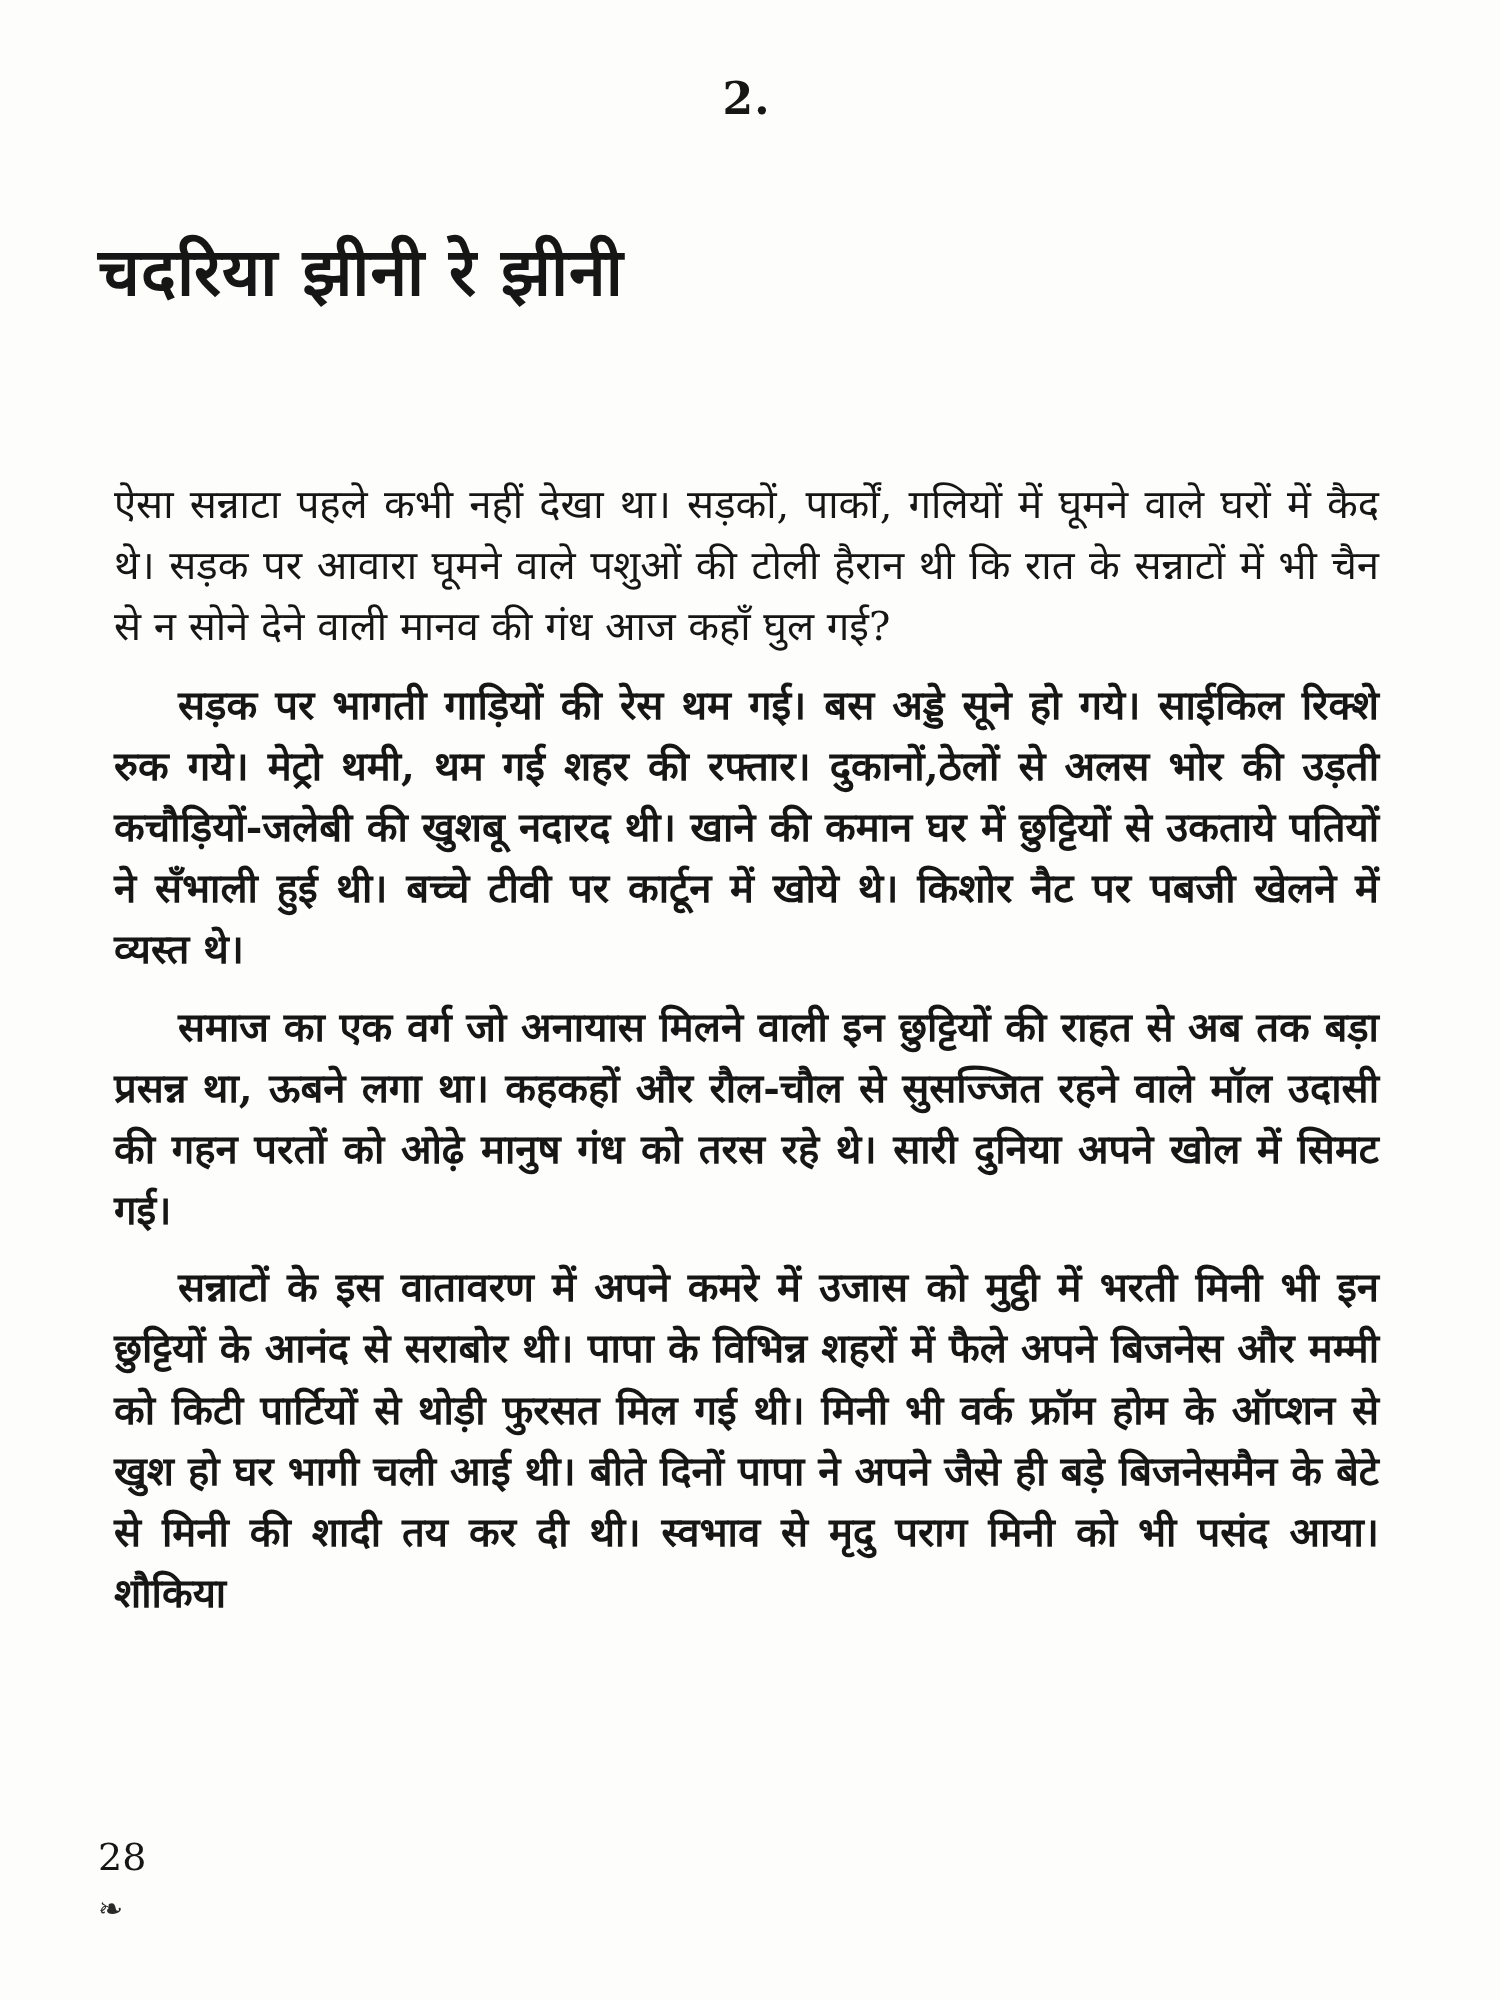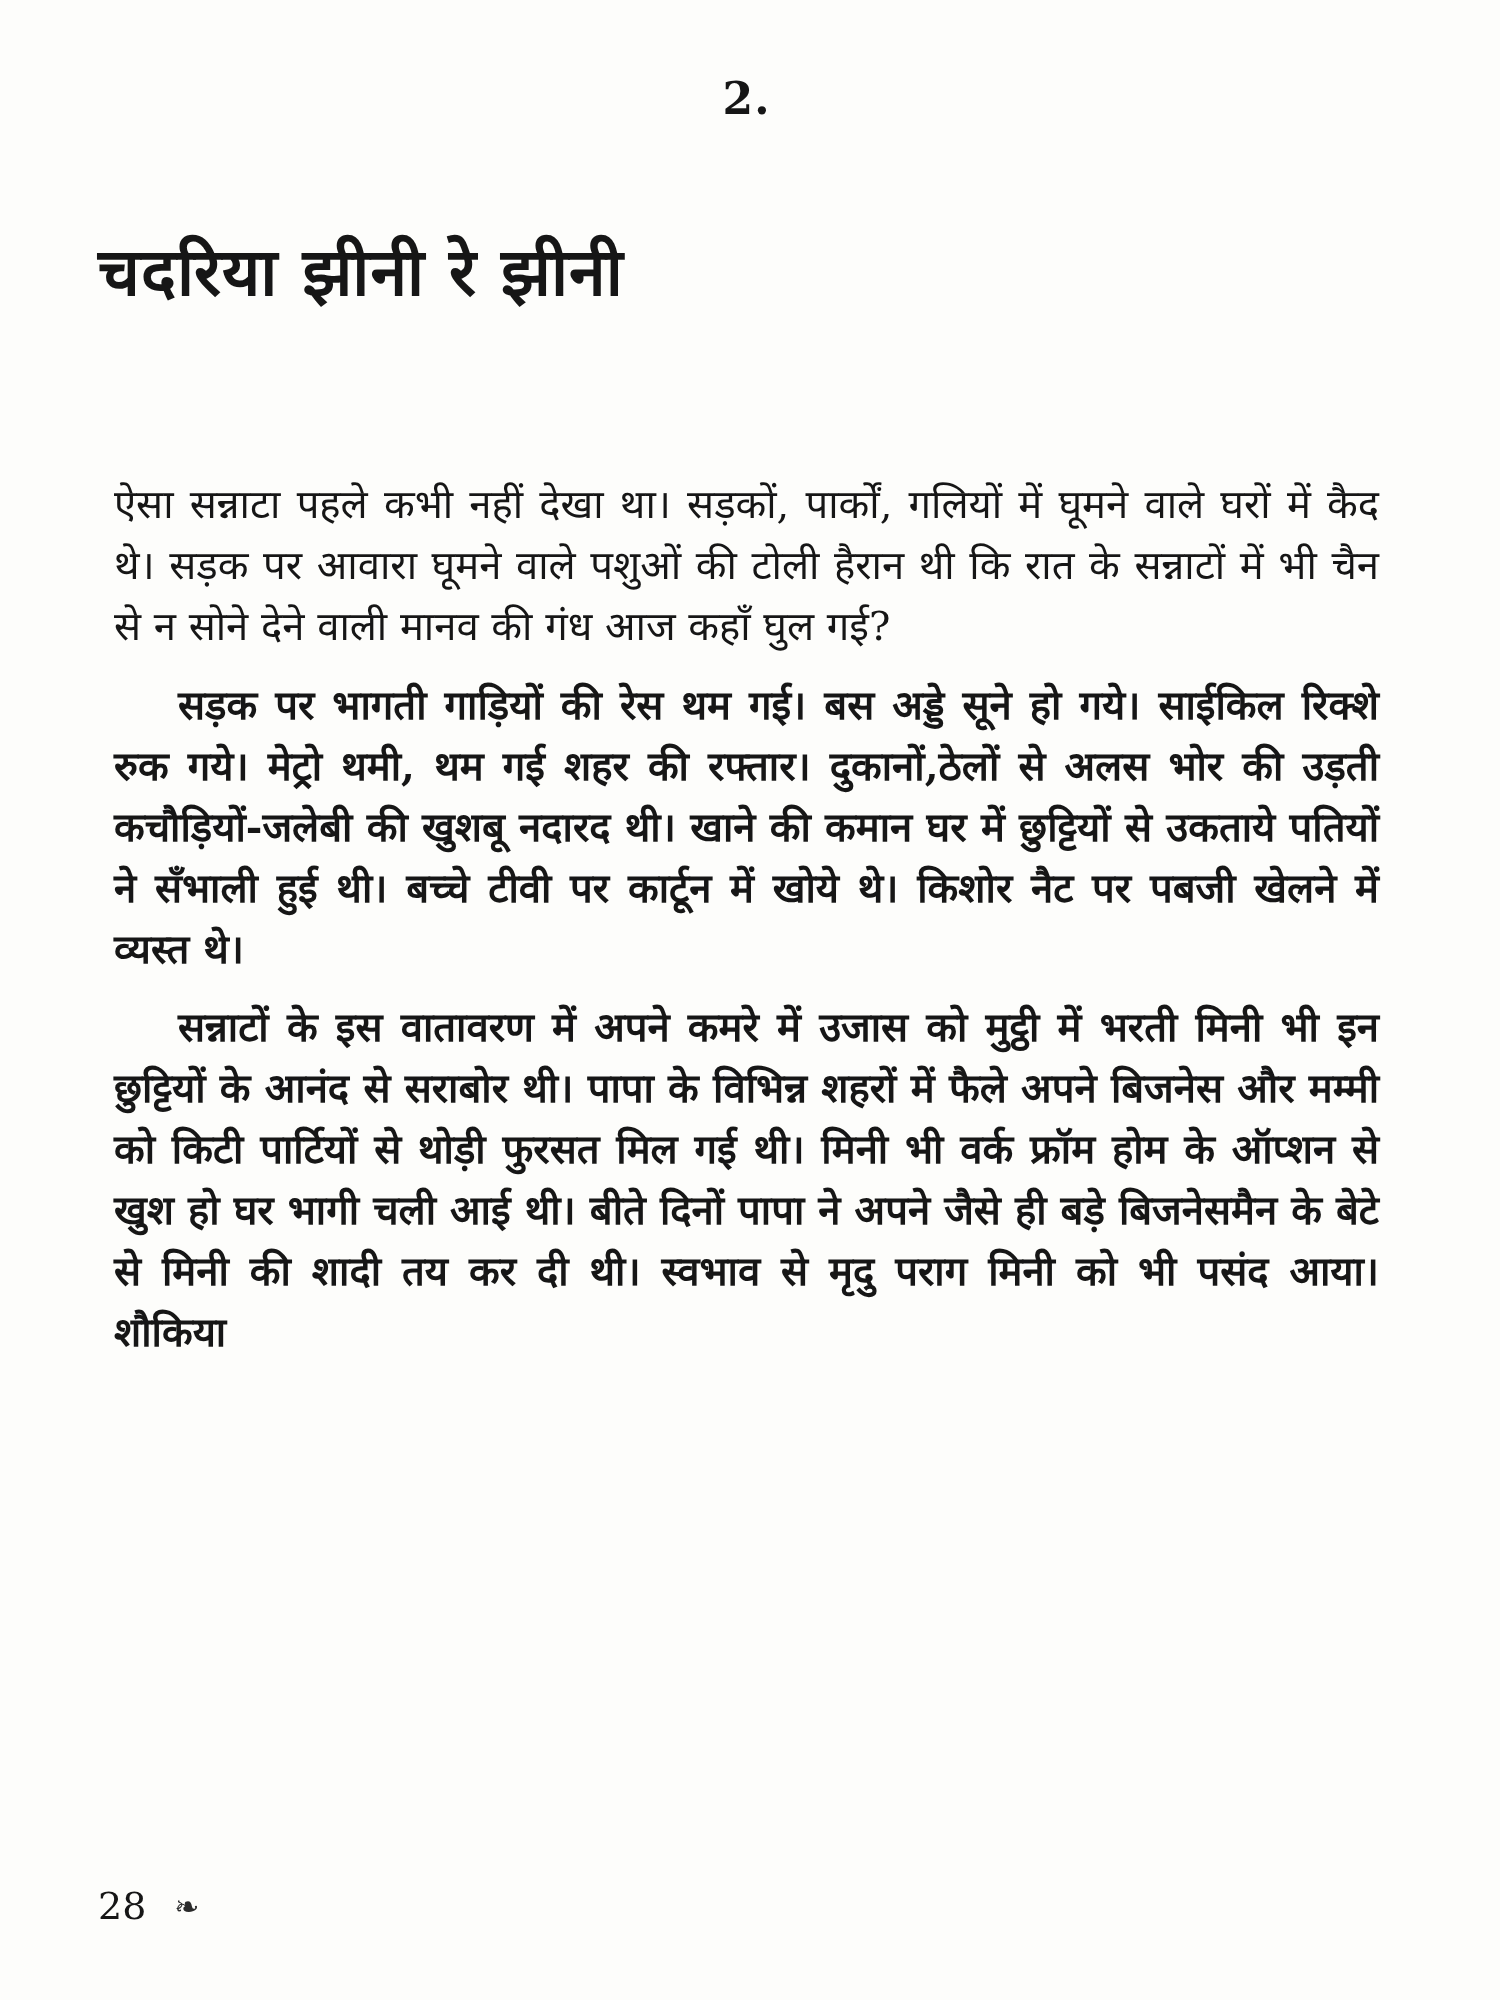--- a/index.html
+++ b/index.html
@@ -53,42 +53,44 @@
       text-indent: 64px;
       font-weight: bold;
     }
     .footer {
       position: absolute;
       left: 98px;
       bottom: 72px;
       font-size: 38px;
       display: flex;
       align-items: baseline;
-      gap: 28px;
+      gap: 14px;
       white-space: nowrap;
+      flex-direction: column;
     }
     .footer .ornament {
       font-size: 30px;
       position: relative;
       top: -2px;
       color: #2a2a2a;
     }
   </style>
 </head>
 <body>
 
 <div class="page">
 
   <div class="chapter-number">2.</div>
 
   <h1 class="page-title">चदरिया झीनी रे झीनी</h1>
 
   <div class="body-text">
     <p class="para">ऐसा सन्नाटा पहले कभी नहीं देखा था। सड़कों, पार्कों, गलियों में घूमने वाले घरों में कैद थे। सड़क पर आवारा घूमने वाले पशुओं की टोली हैरान थी कि रात के सन्नाटों में भी चैन से न सोने देने वाली मानव की गंध आज कहाँ घुल गई?</p>
     <p class="para indented">सड़क पर भागती गाड़ियों की रेस थम गई। बस अड्डे सूने हो गये। साईकिल रिक्शे रुक गये। मेट्रो थमी, थम गई शहर की रफ्तार। दुकानों,ठेलों से अलस भोर की उड़ती कचौड़ियों-जलेबी की खुशबू नदारद थी। खाने की कमान घर में छुट्टियों से उकताये पतियों ने सँभाली हुई थी। बच्चे टीवी पर कार्टून में खोये थे। किशोर नैट पर पबजी खेलने में व्यस्त थे।</p>
+    <p class="para indented">समाज का एक वर्ग जो अनायास मिलने वाली इन छुट्टियों की राहत से अब तक बड़ा प्रसन्न था, ऊबने लगा था। कहकहों और रौल-चौल से सुसज्जित रहने वाले मॉल उदासी की गहन परतों को ओढ़े मानुष गंध को तरस रहे थे। सारी दुनिया अपने खोल में सिमट गई।</p>
     <p class="para indented">सन्नाटों के इस वातावरण में अपने कमरे में उजास को मुट्ठी में भरती मिनी भी इन छुट्टियों के आनंद से सराबोर थी। पापा के विभिन्न शहरों में फैले अपने बिजनेस और मम्मी को किटी पार्टियों से थोड़ी फुरसत मिल गई थी। मिनी भी वर्क फ्रॉम होम के ऑप्शन से खुश हो घर भागी चली आई थी। बीते दिनों पापा ने अपने जैसे ही बड़े बिजनेसमैन के बेटे से मिनी की शादी तय कर दी थी। स्वभाव से मृदु पराग मिनी को भी पसंद आया। शौकिया</p>
   </div>
 
   <div class="footer">
     <span>28</span>
     <span class="ornament">❧</span>
   </div>
 
 </div>
 

